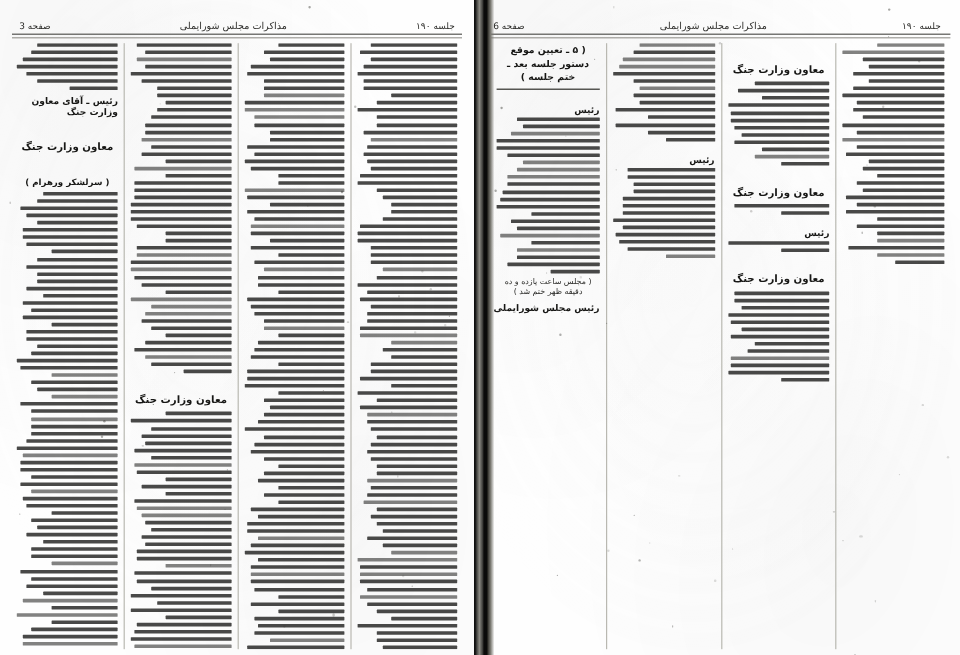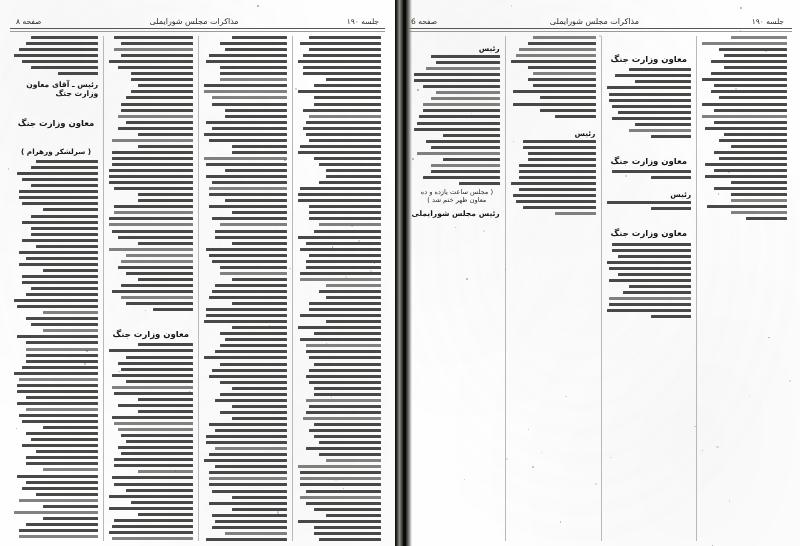--- a/index.html
+++ b/index.html
@@ -268,20 +268,21 @@
             <div class="ln w90"></div>
             <div class="ln w97"></div>
             <div class="ln w94"></div>
             <div class="ln w86"></div>
             <div class="ln w48 faint"></div>
           </div>
       </div>
 
       <div class="col">
         <div class="colbody" id="L1">
+          <div class="boxhead">( ۵ ـ تعیین موقع دستور جلسه بعد ـ ختم جلسه )</div>
         <div><span class="speaker">رئیس</span></div>
             <div class="ln w80"></div>
             <div class="ln w74"></div>
             <div class="ln w86 faint"></div>
             <div class="ln w100"></div>
             <div class="ln w100"></div>
             <div class="ln w90"></div>
             <div class="ln w74 faint"></div>
             <div class="ln w80 faint"></div>
             <div class="ln w90 faint"></div>
@@ -291,36 +292,36 @@
             <div class="ln w100"></div>
             <div class="ln w66"></div>
             <div class="ln w86"></div>
             <div class="ln w80"></div>
             <div class="ln w97 faint"></div>
             <div class="ln w66"></div>
             <div class="ln w80 faint"></div>
             <div class="ln w80"></div>
             <div class="ln w90"></div>
             <div class="ln w48"></div>
-            <div class="smallnote">( مجلس ساعت یازده و ده معاون ظهر ختم شد )</div>
+            <div class="smallnote">( مجلس ساعت یازده و ده دقیقه ظهر ختم شد )</div>
             <div class="sig">رئیس مجلس شورایملی ـ رضاحکمت</div>
           </div>
       </div>
 
     </div>
     <div class="edge-dark" id="edge-left"></div>
   </div>
 
   <div class="page" id="page-right">
     <div class="grain"></div>
 
     <div class="page-head">
       <span class="head-left">جلسه ۱۹۰</span>
       <span class="head-center">مذاکرات مجلس شورایملی</span>
-      <span class="head-right">صفحه ۸</span>
+      <span class="head-right">صفحه 3</span>
     </div>
     <div class="rule"></div>
 
     <div class="cols">
 
       <div class="col">
         <div class="colbody" id="R4">
             <div class="ln w86"></div>
             <div class="ln w97"></div>
             <div class="ln w86"></div>

